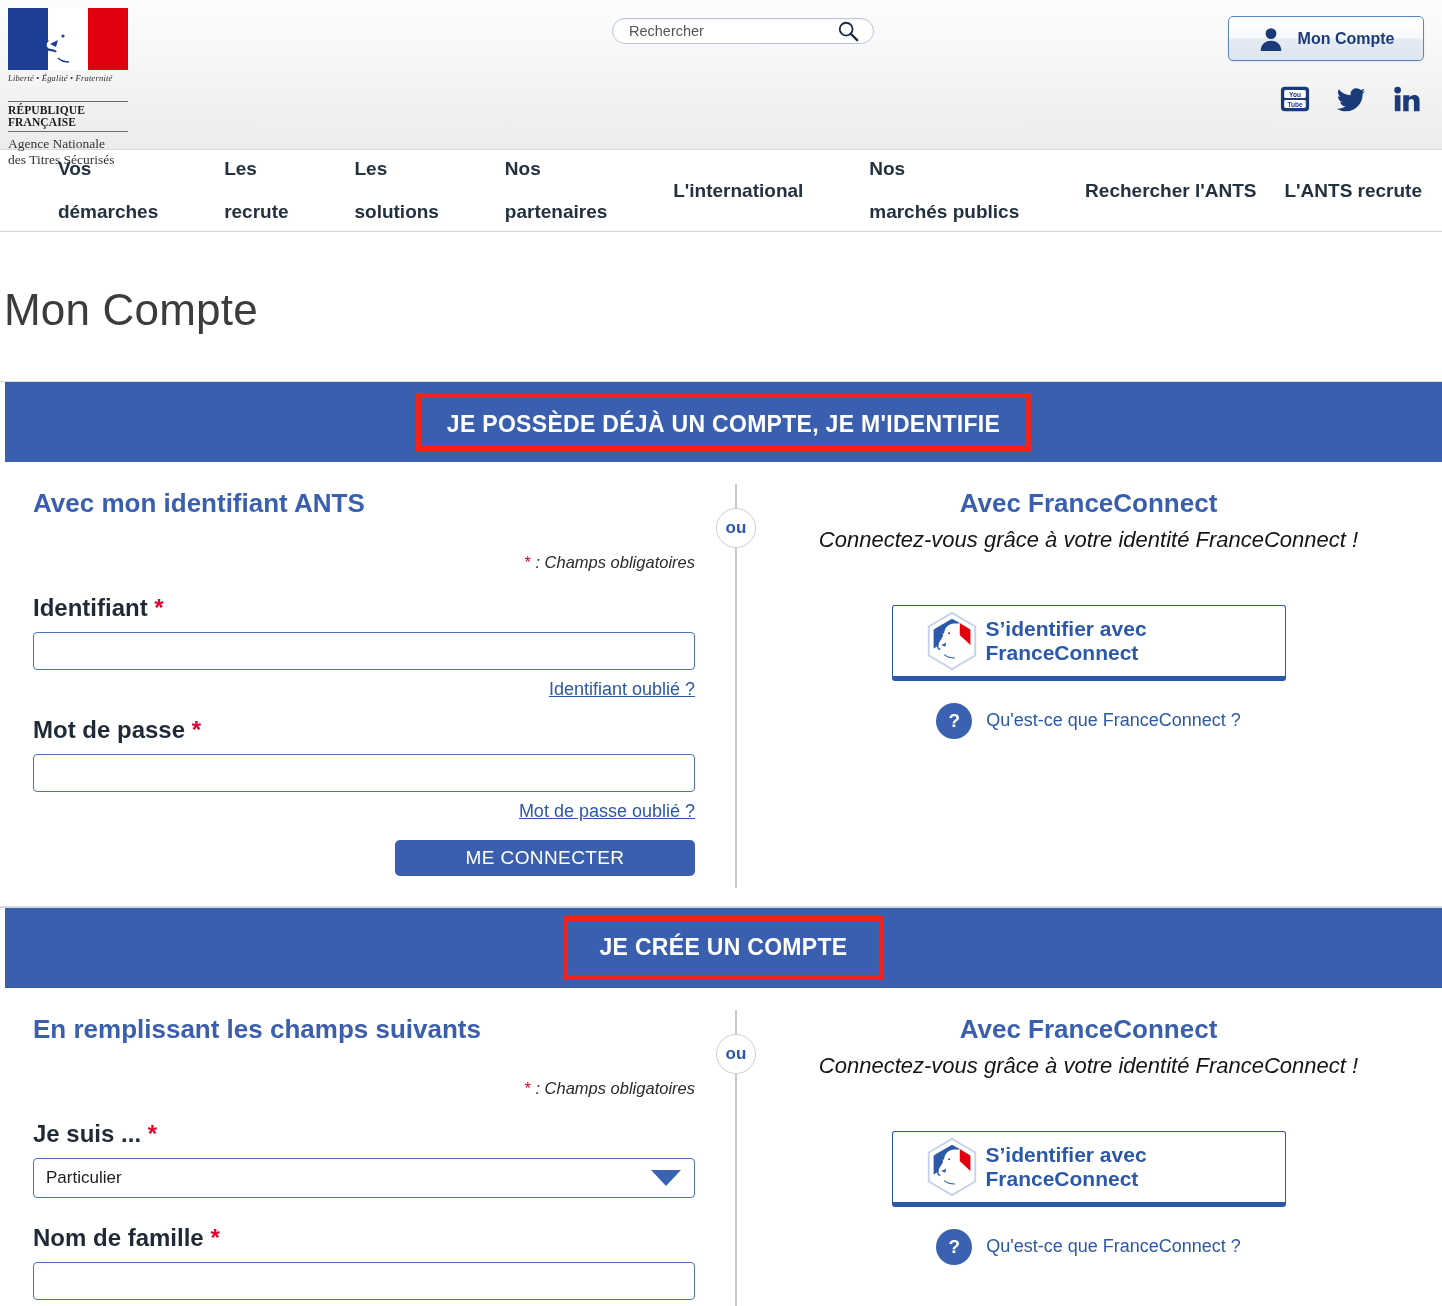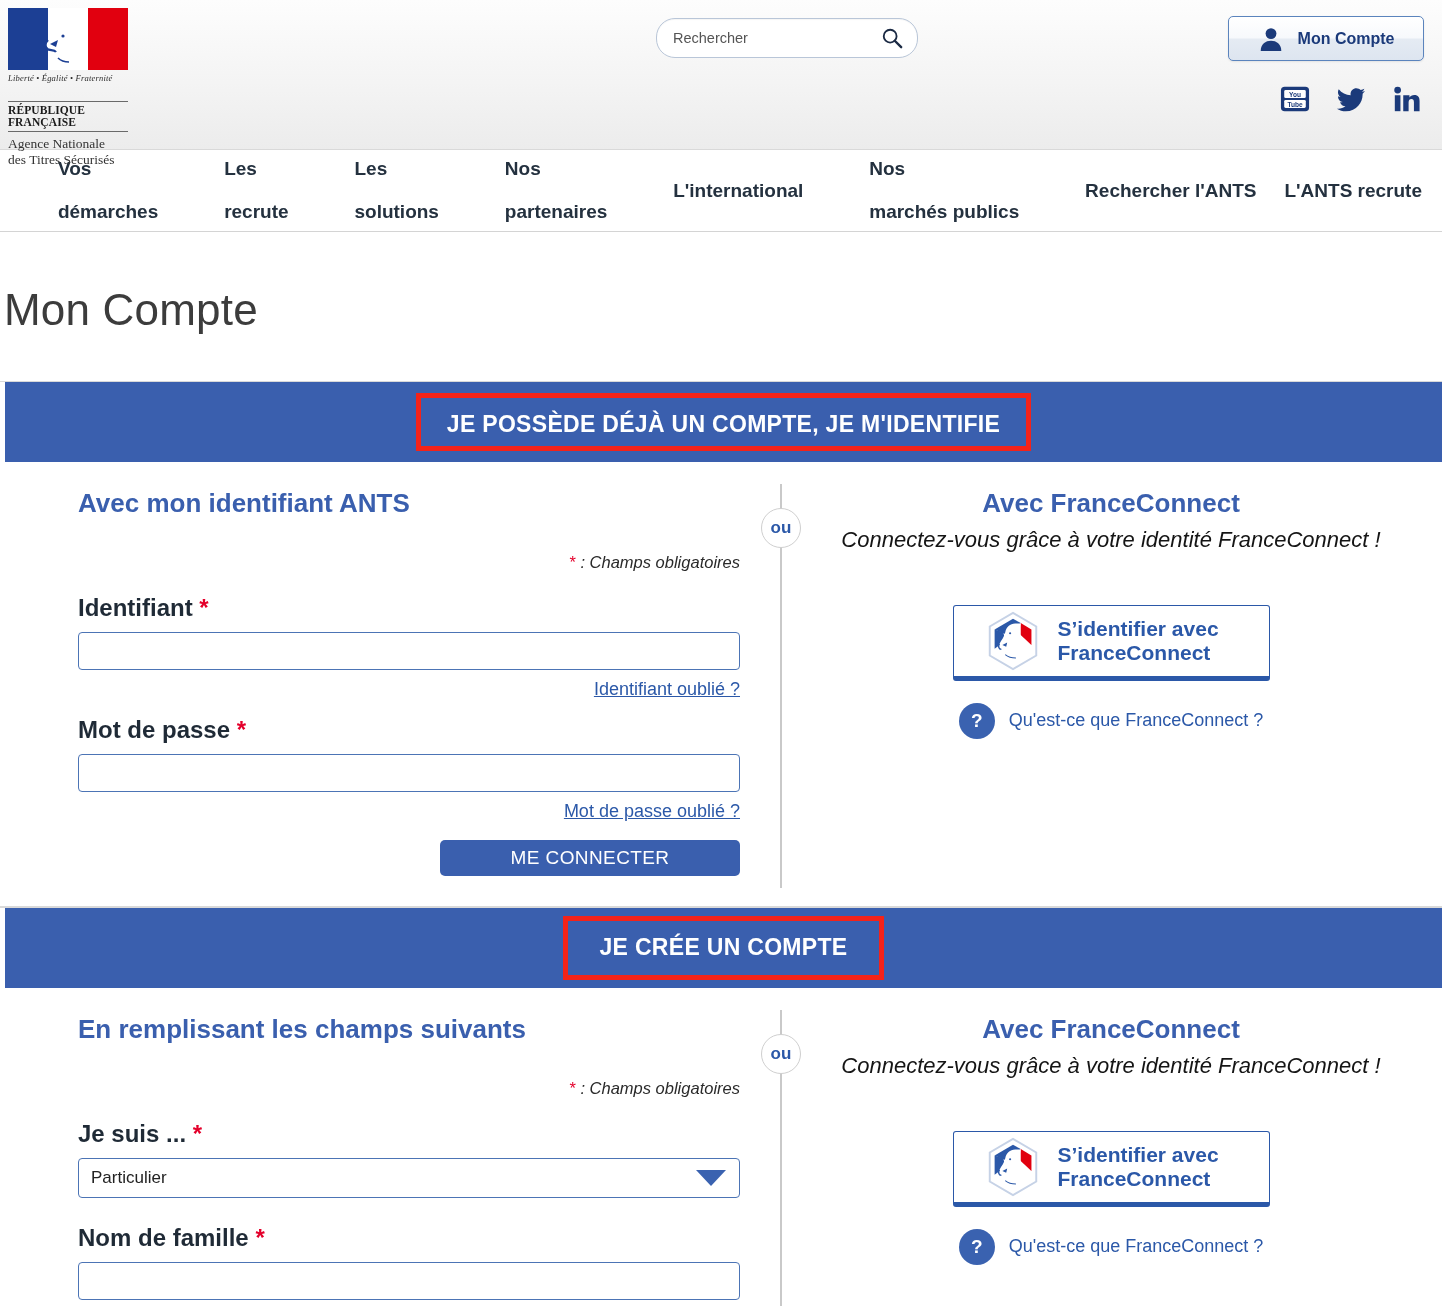--- a/index.html
+++ b/index.html
@@ -52,22 +52,22 @@
     font-family:"Liberation Serif", serif;
     font-size:13.5px; color:#333; line-height:1.2; padding-top:4px; width:124px;
   }
   .site-title {
     position:absolute; left:162px; top:28px;
     font-size:20px; color:#1b3a7a; letter-spacing:.3px;
     font-family:"Liberation Sans", sans-serif;
   }
 
   .search-box {
-    position:absolute; left:656px; top:18px;
-    width:262px; height:40px;
+    position:absolute; left:612px; top:18px;
+    width:262px; height:26px;
     background:#fff; border:1px solid #b9c6d8; border-radius:19px;
     display:flex; align-items:center; padding:0 14px;
     box-shadow: 0 1px 1px rgba(0,0,0,.04) inset;
   }
   .search-box input {
     flex:1; border:none; outline:none; background:transparent;
     font-size:14.5px; color:#444; font-family:"Liberation Sans", sans-serif;
   }
   .search-box input::placeholder { color:#555; }
   .search-icon { width:22px; height:22px; flex:0 0 22px; }
@@ -129,21 +129,21 @@
     color:#ffffff; font-weight:bold; font-size:23px;
     letter-spacing:.3px;
     border:5px solid #f42319;
     padding: 13px 26px 8px 26px;
     font-family:"Liberation Sans", sans-serif;
   }
   .banner-label.narrow { padding: 13px 32px 14px 32px; }
 
   
   .body-cols { display:flex; position:relative; }
-  .col-left { width:735px; padding: 26px 40px 30px 33px; margin-left: 45px; }
+  .col-left { width:735px; padding: 26px 40px 30px 33px; }
   .col-right { flex:1; padding: 26px 30px 30px 0; position:relative; }
 
   .col-head {
     font-size:26px; font-weight:bold; color:#3a5fae;
     margin:0 0 34px 0; font-family:"Liberation Sans", sans-serif;
   }
   .col-head.center { text-align:center; margin-bottom:8px; }
 
   .req-note {
     text-align:right; font-size:16.5px; font-style:italic;
@@ -201,24 +201,24 @@
     display:flex;align-items:center;justify-content:center;
     font-size:17px;font-weight:bold;color:#2b58a8;
   }
 
   .fc-tagline {
     font-size:22px; font-style:italic; color:#151515;
     text-align:center; margin: 0 0 0 30px;
   }
   .fc-btn-wrap { display:flex; justify-content:center; margin-top:52px; margin-left:30px; }
   .fc-btn {
-    width:317px; height:76px;
+    width:394px; height:76px;
     border:1.5px solid #2b58a8; border-bottom:5px solid #2b58a8;
     background:#fff; border-radius:3px; cursor:pointer;
-    display:flex; align-items:center; gap:14px; padding-left:28px;
+    display:flex; align-items:center; gap:3px; padding-left:28px;
   }
   .fc-logo { width:62px; height:62px; flex:0 0 62px; }
   .fc-btn-text {
     font-size:21px; font-weight:bold; color:#2b58a8;
     line-height:1.15; text-align:left; font-family:"Liberation Sans", sans-serif;
   }
   .fc-help {
     display:flex; align-items:center; justify-content:center; gap:14px;
     margin-top:22px; margin-left:30px; cursor:pointer;
   }

